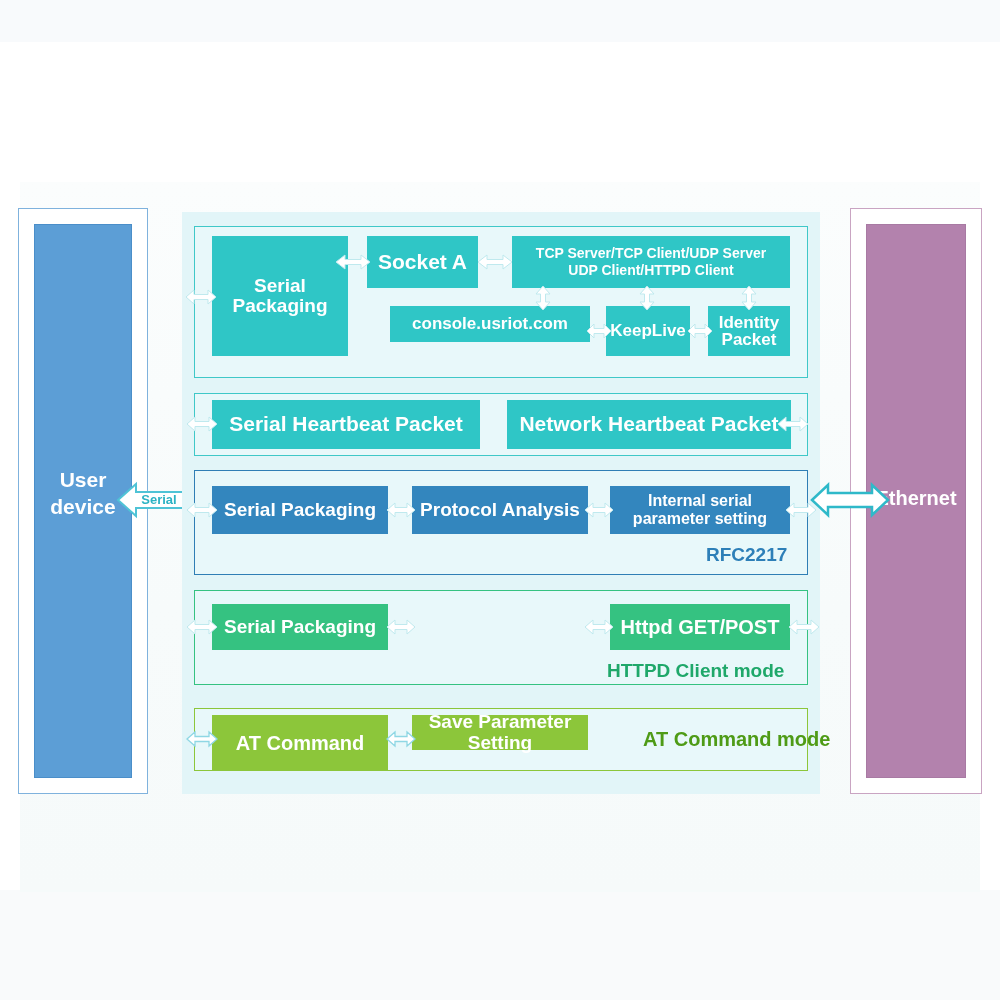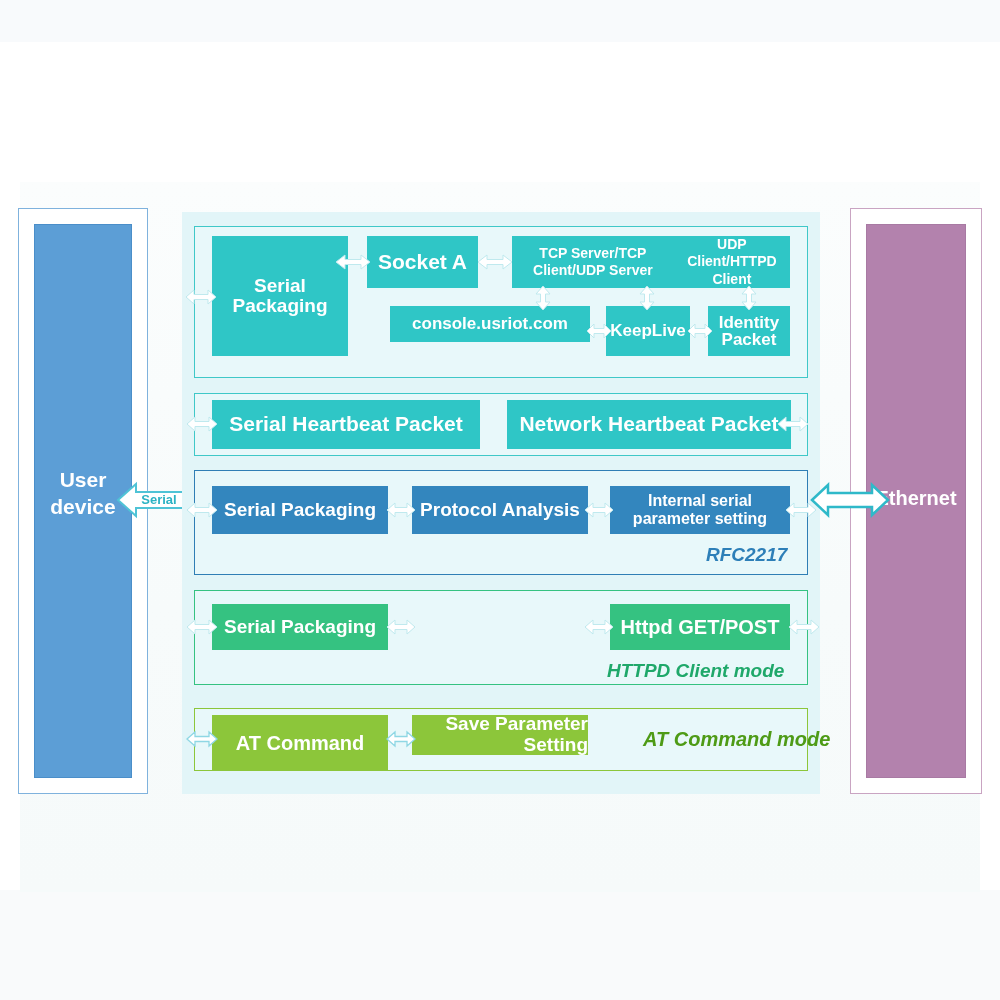--- a/index.html
+++ b/index.html
@@ -41,21 +41,21 @@
   .row-4 { left:194px; top:590px;  width:614px; height:95px;  border:1.5px solid #35c281; }
   .row-5 { left:194px; top:708px;  width:614px; height:63px;  border:1.5px solid #8cc63a; }
 
   .box { position:absolute; display:flex; align-items:center; justify-content:center;
          text-align:center; color:#ffffff; font-weight:700; line-height:1.05; }
   .teal  { background:#2fc6c6; }
   .blue  { background:#3386be; }
   .green { background:#35c281; }
   .olive { background:#8cc63a; }
 
-  .tagline { position:absolute; font-weight:700; font-size:19px;font-style:italic; }
+  .tagline { position:absolute; font-weight:700; font-size:19px; }
   .tag-blue  { color:#2d7fb8; }
   .tag-green { color:#1fa86a; }
   .tag-olive { color:#4e9b16; }
 
   
   .dbl { position:absolute; }
   .dbl svg { display:block; overflow:visible; }
 
   #serial-conn { position:absolute; left:118px; top:478px; width:84px; height:44px; }
   #serial-word { position:absolute; left:132px; top:492px; width:54px; text-align:center;
@@ -91,21 +91,21 @@
 
   <div class="box teal" style="left:212px; top:236px; width:136px; height:120px; font-size:19px; flex-direction:column;">
     <span>Serial</span>
     <span>Packaging</span>
   </div>
 
   <div class="box teal" style="left:367px; top:236px; width:111px; height:52px; font-size:21px;">
     <span>Socket A</span>
   </div>
 
-  <div class="box teal" style="left:512px; top:236px; width:278px; height:52px; font-size:14px; flex-direction:row; line-height:1.25;">
+  <div class="box teal" style="left:512px; top:236px; width:278px; height:52px; font-size:14px; flex-direction:column; line-height:1.25;">
     <span>TCP Server/TCP Client/UDP Server</span>
     <span>UDP Client/HTTPD Client</span>
   </div>
 
   <div class="box teal" style="left:390px; top:306px; width:200px; height:36px; font-size:17px;">
     <span>console.usriot.com</span>
   </div>
 
   <div class="box teal" style="left:606px; top:306px; width:84px; height:50px; font-size:17px;">
     <span>KeepLive</span>
@@ -240,21 +240,21 @@
     <svg width="30" height="20" viewBox="0 0 30 20">
         <polygon points="0,10 8,3 8,7.5 22,7.5 22,3 30,10 22,17 22,12.5 8,12.5 8,17" fill="#ffffff" stroke="#bfe9ee" stroke-width="1"></polygon>
       </svg>
   </div>
 
   <div class="row row-5"></div>
 
   <div class="box olive" style="left:212px; top:715px; width:176px; height:56px; font-size:20px;">
     <span>AT Command</span>
   </div>
-  <div class="box olive" style="left:412px; top:715px; width:176px; height:40px; font-size:19px; flex-direction:column; line-height:1.08;align-items:flex-end;">
+  <div class="box olive" style="left:412px; top:715px; width:176px; height:35px; font-size:19px; flex-direction:column; line-height:1.08;">
     <span>Save Parameter</span>
     <span>Setting</span>
   </div>
   <div class="tagline tag-olive" style="left:602px; top:728px; font-size:20px;margin-left:41px;">AT Command mode</div>
 
   <div class="dbl" style="left:187px; top:729px;">
     <svg width="30" height="20" viewBox="0 0 30 20">
         <polygon points="0,10 8,3 8,7.5 22,7.5 22,3 30,10 22,17 22,12.5 8,12.5 8,17" fill="#ffffff" stroke="#8fd7e4" stroke-width="1.3"></polygon>
       </svg>
   </div>

